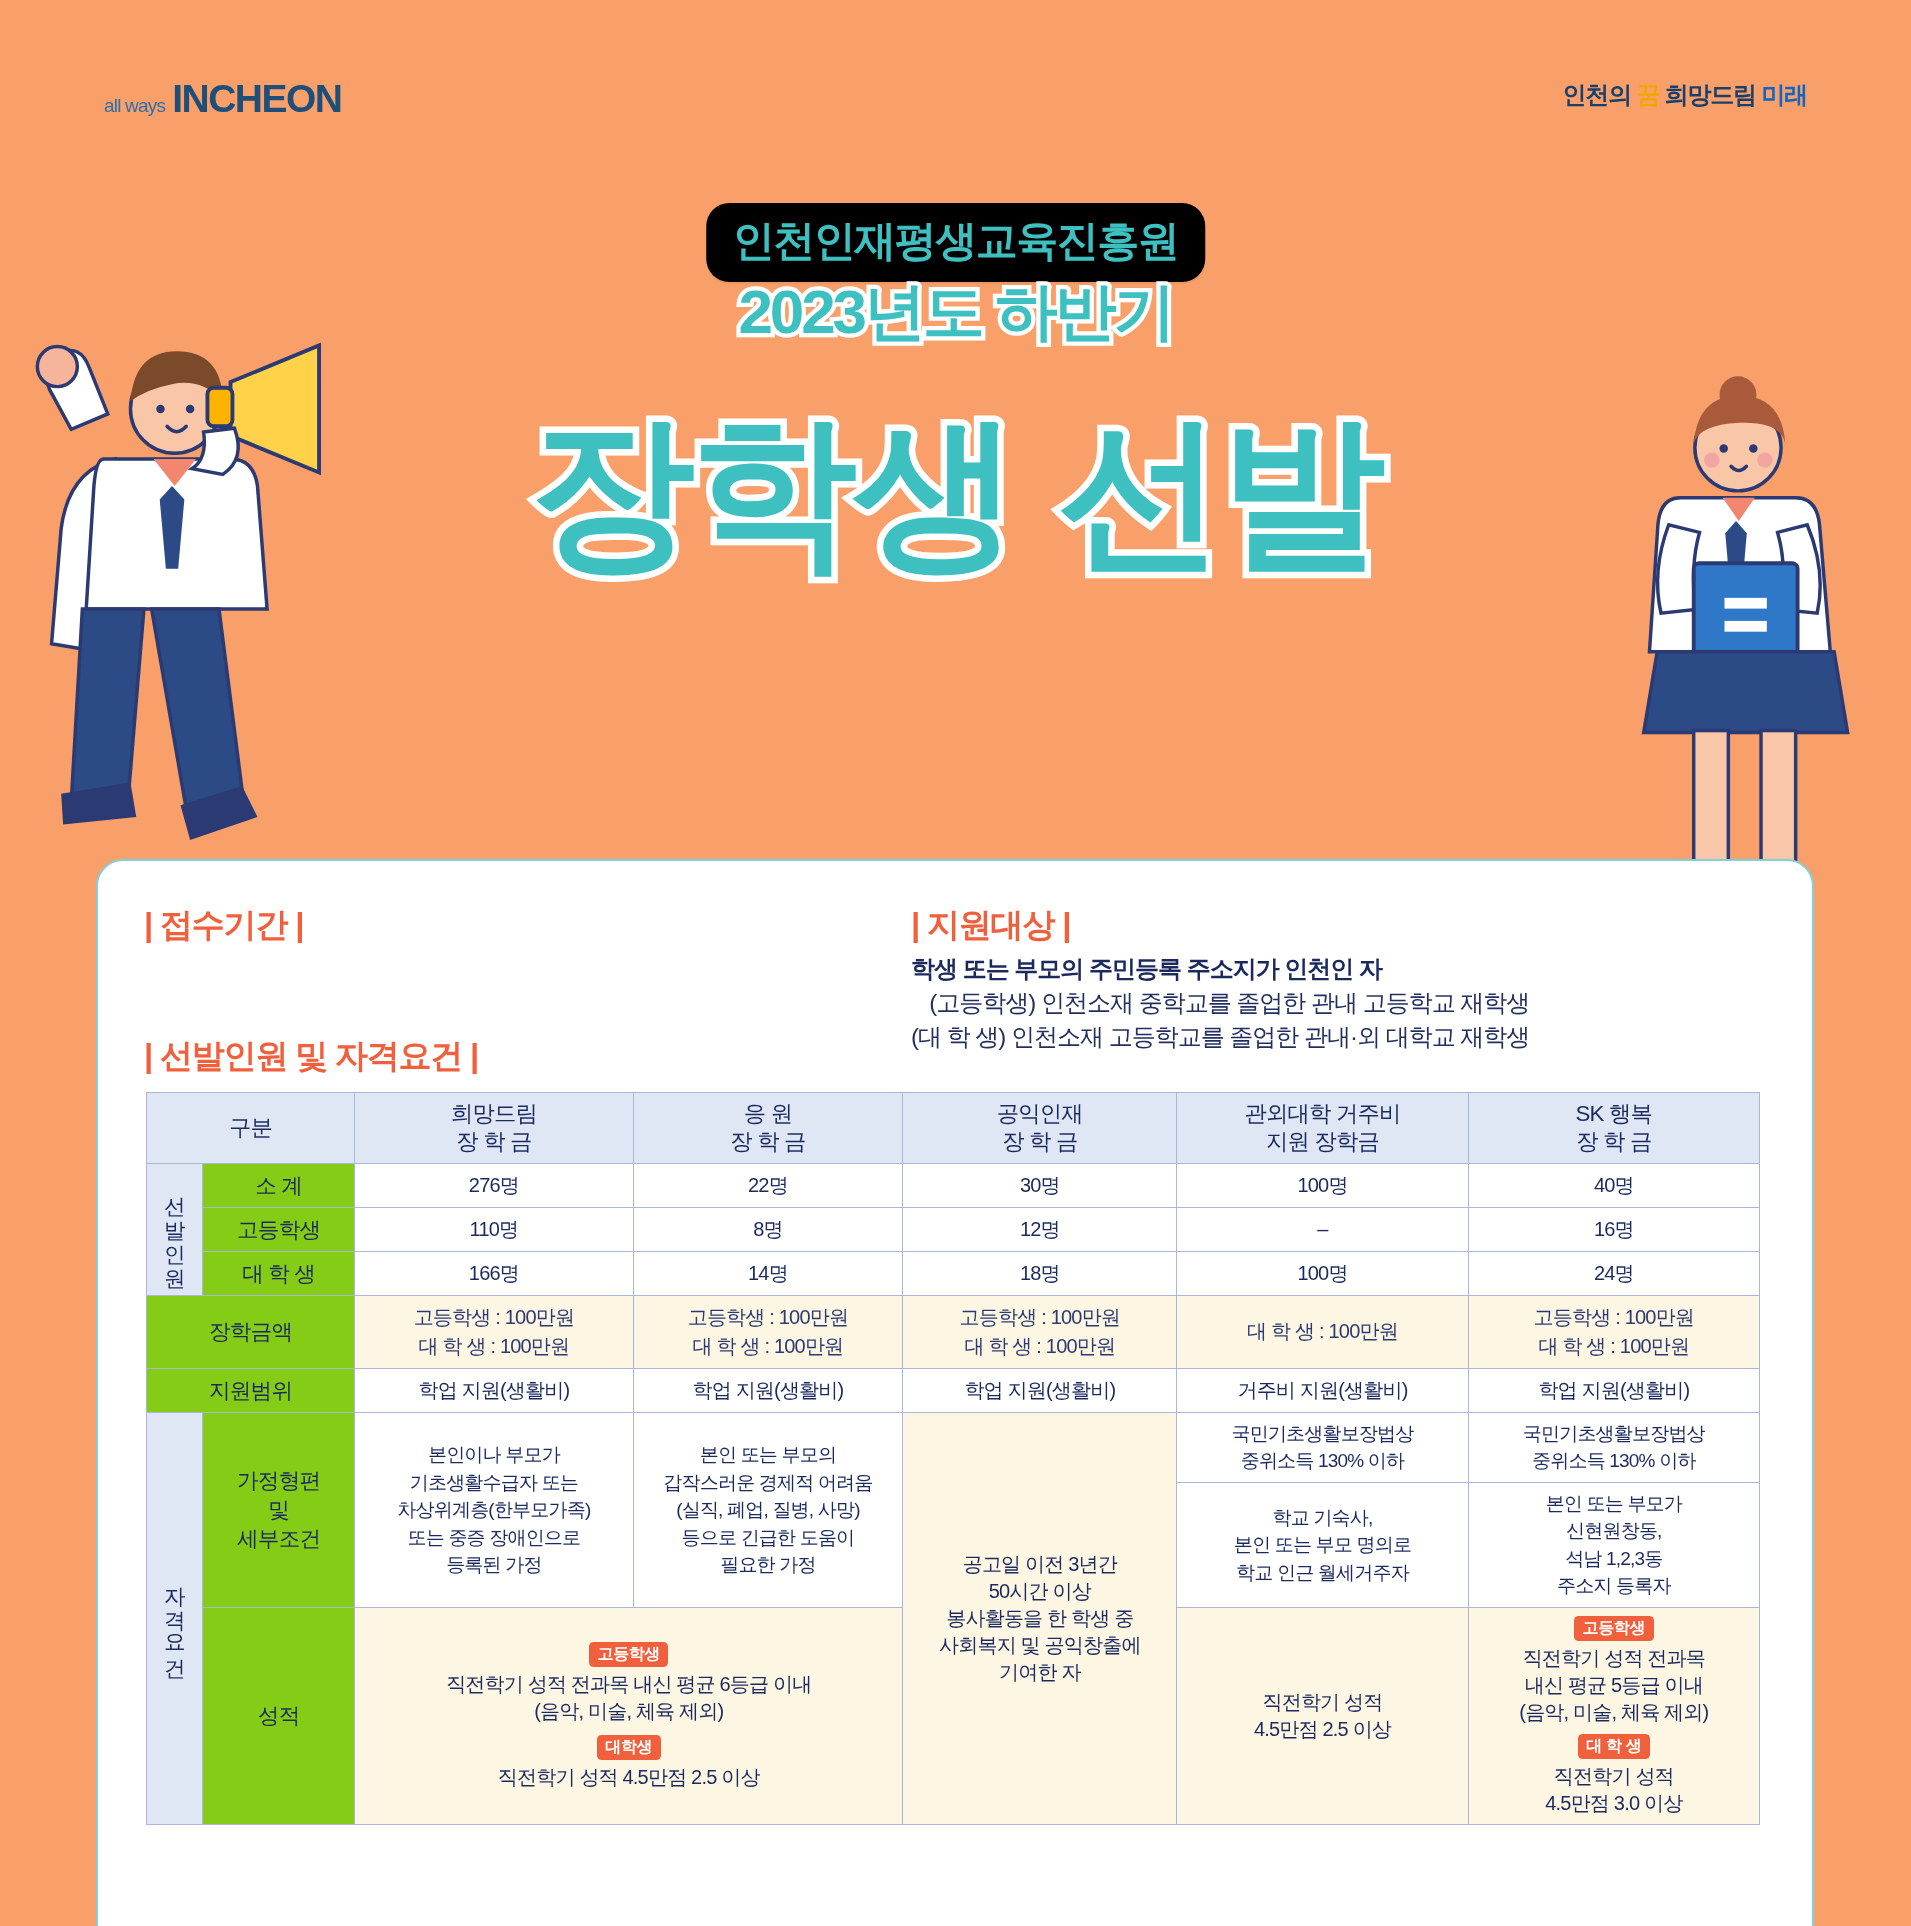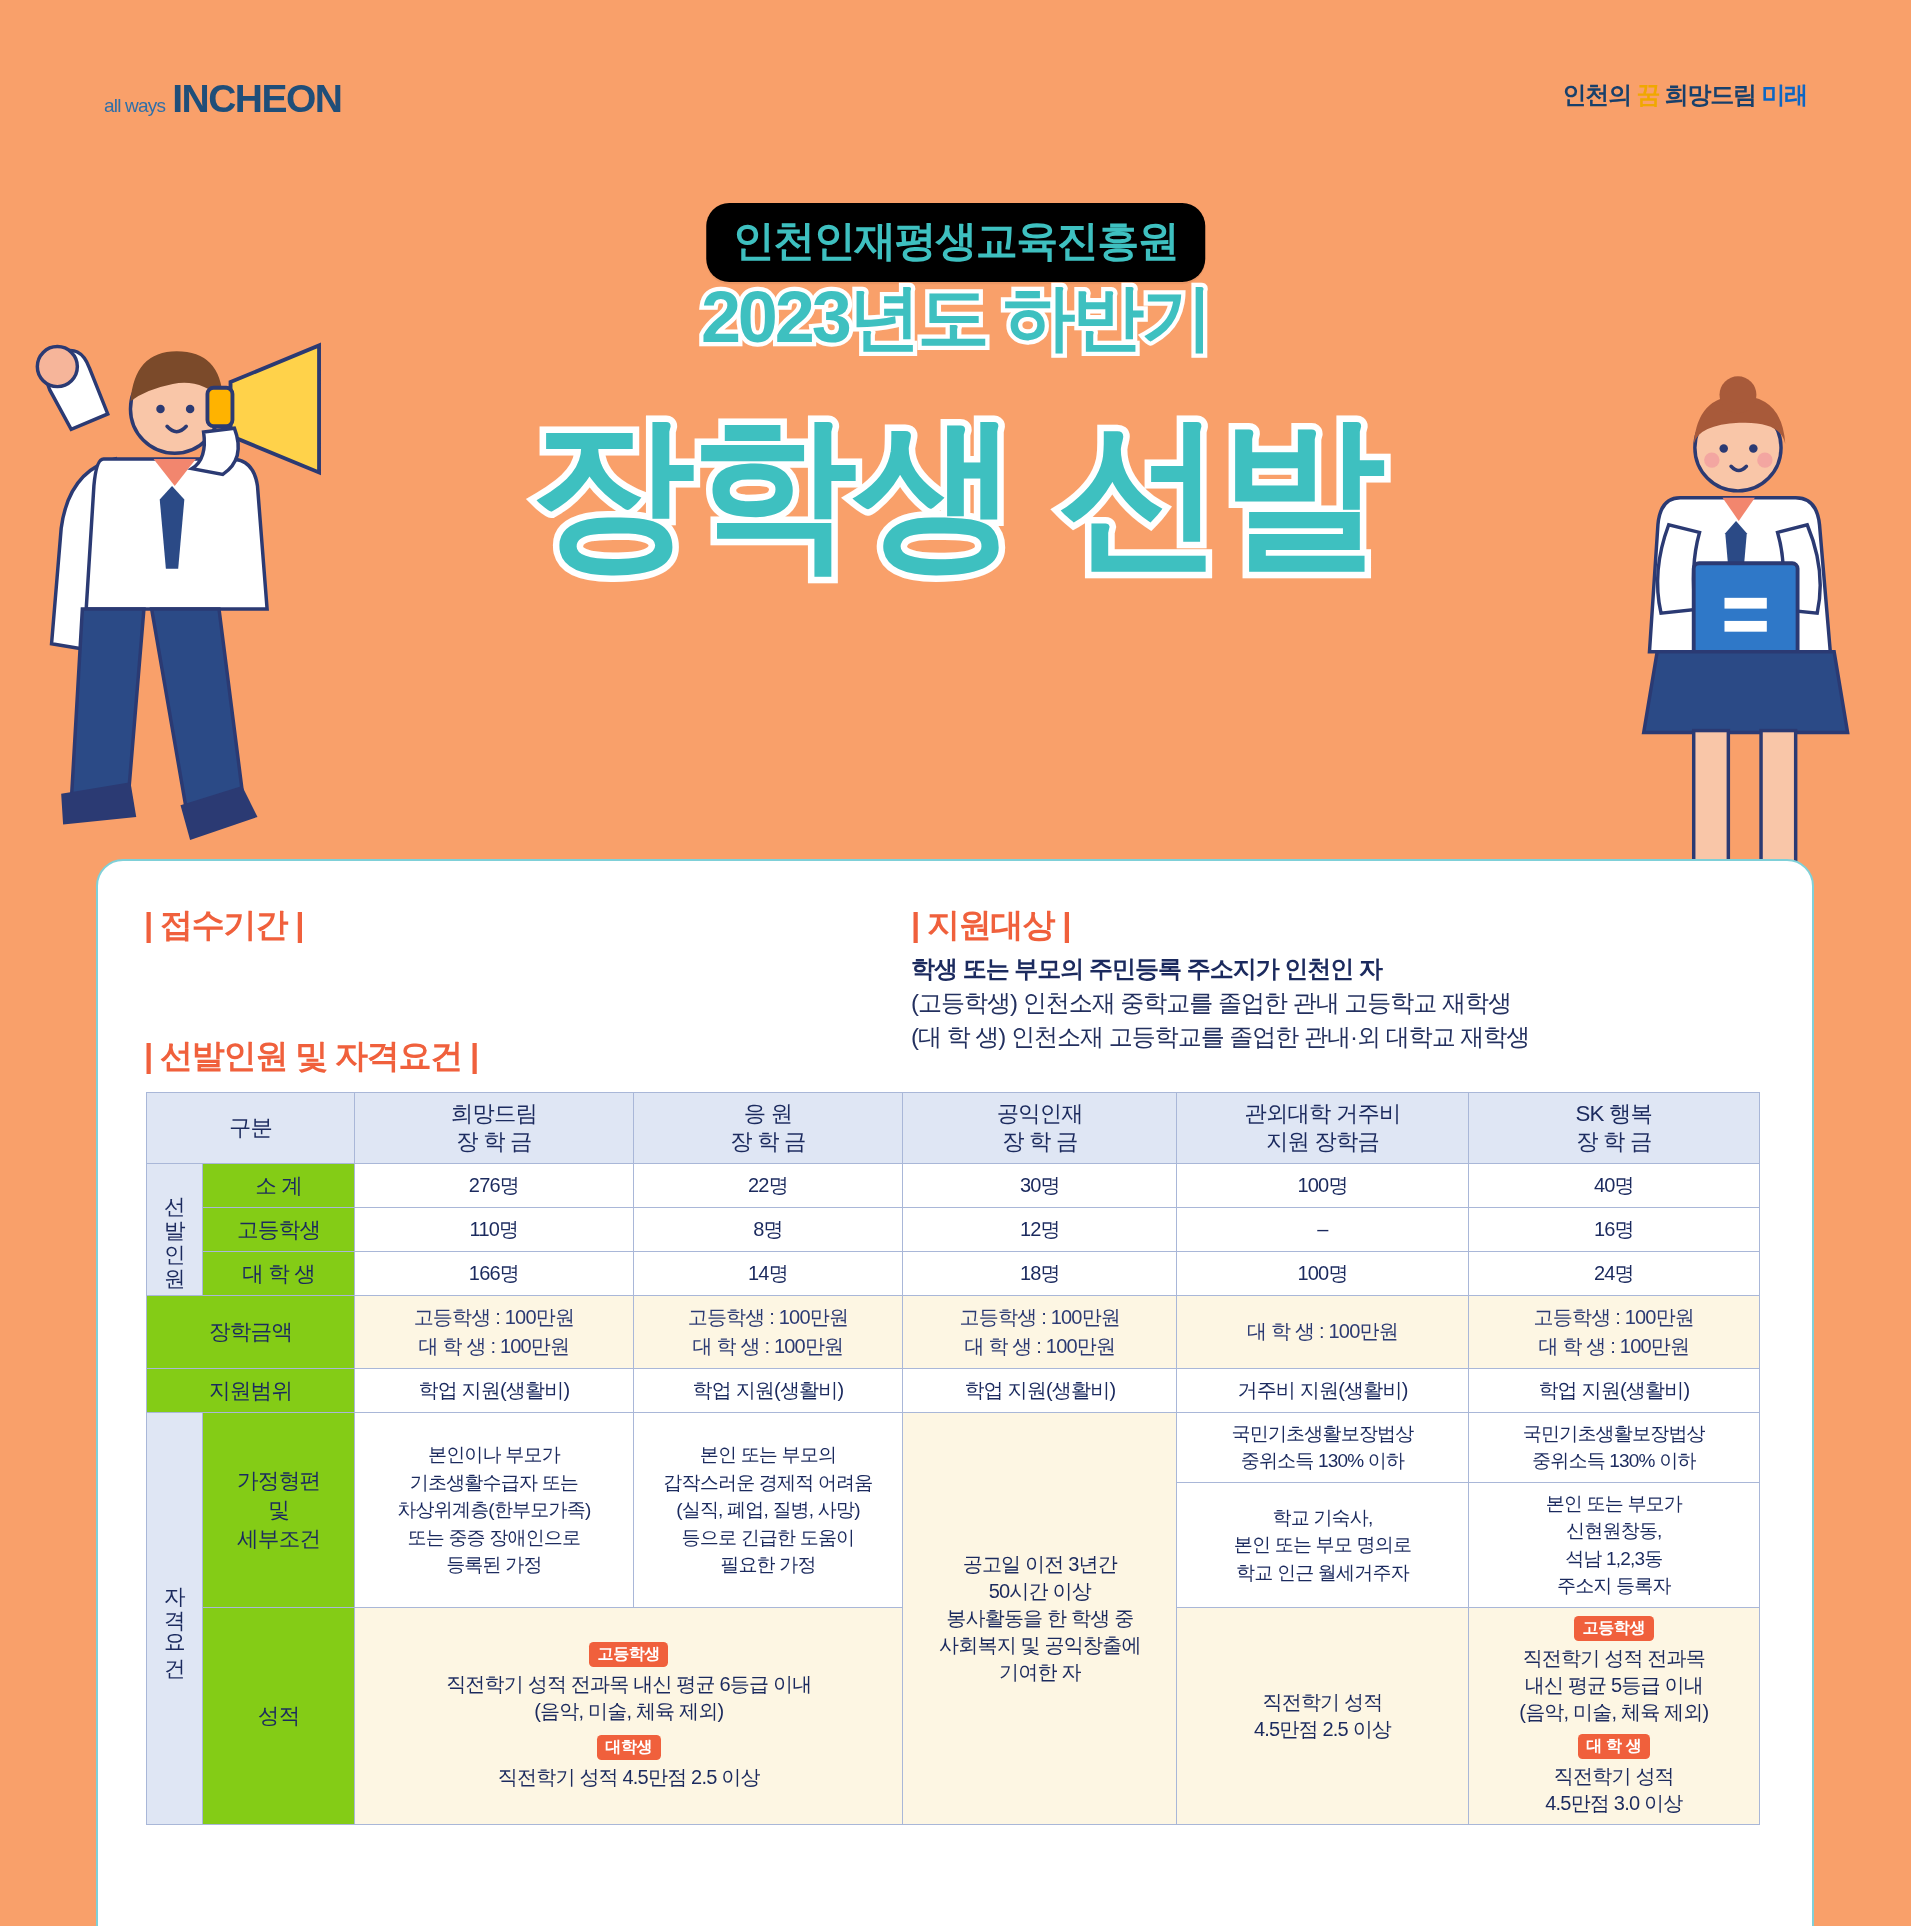--- a/index.html
+++ b/index.html
@@ -30,21 +30,21 @@
   .hero { position:absolute; left:0; top:166px; width:1911px; height:693px; }
   .hero-badge {
     position:absolute; left:50%; transform:translateX(-50%); top:37px;
     background:#000000; border-radius:23px; padding:10px 27px 13px 27px;
     color:#3ec0c0; font-size:42px; font-weight:bold; letter-spacing:-1.5px;
     white-space:nowrap;
     box-shadow:0 2.3px 0 rgba(0,0,0,0.05);
   }
   .hero-line1 {
     position:absolute; left:50%; transform:translateX(-50%); top:104px;
-    font-size:72px; font-weight:bold; color:#3ec0c0; letter-spacing:-3.1px;
+    font-size:62px; font-weight:bold; color:#3ec0c0; letter-spacing:-3.1px;
     -webkit-text-stroke:8.5px #ffffff; paint-order:stroke fill;
     white-space:nowrap;
   }
   .hero-line2 {
     position:absolute; left:50%; transform:translateX(-50%); top:216px;
     font-size:166px; font-weight:bold; color:#3ec0c0; letter-spacing:-3.9px;
     -webkit-text-stroke:13px #ffffff; paint-order:stroke fill;
     white-space:nowrap;
   }
   
@@ -70,21 +70,21 @@
     font-size:39px; font-weight:bold; color:#2a2f6b; letter-spacing:-1.5px;
     white-space:nowrap;
   }
   .period-value .hl { color:#e8512f; }
   .lbl-target { position:absolute; left:813px; top:42px; }
   .target-lines {
     position:absolute; left:813px; top:91px;
     font-size:24px; color:#1b2a5e; letter-spacing:-1px; line-height:1.42;
     font-weight:bold;
   }
-  .target-lines .sub { font-weight:normal; color:#23305f; }
+  .target-lines .sub { font-weight:normal; color:#23305f;text-align:right; }
   .lbl-table { position:absolute; left:46px; top:173px; }
 
   
   table.main {
     position:absolute; left:48px; top:231px;
     width:1614px; border-collapse:collapse;
     font-size:20px; color:#1b2a5e; letter-spacing:-0.8px;
     table-layout:fixed;
   }
   table.main td, table.main th {

